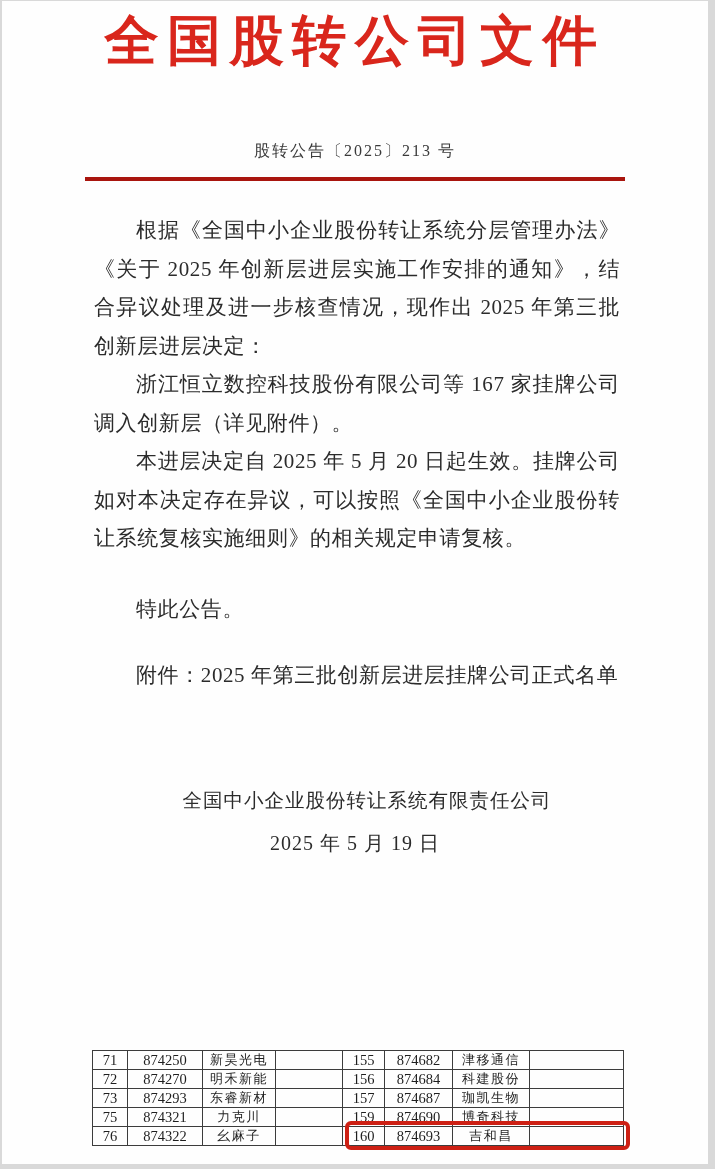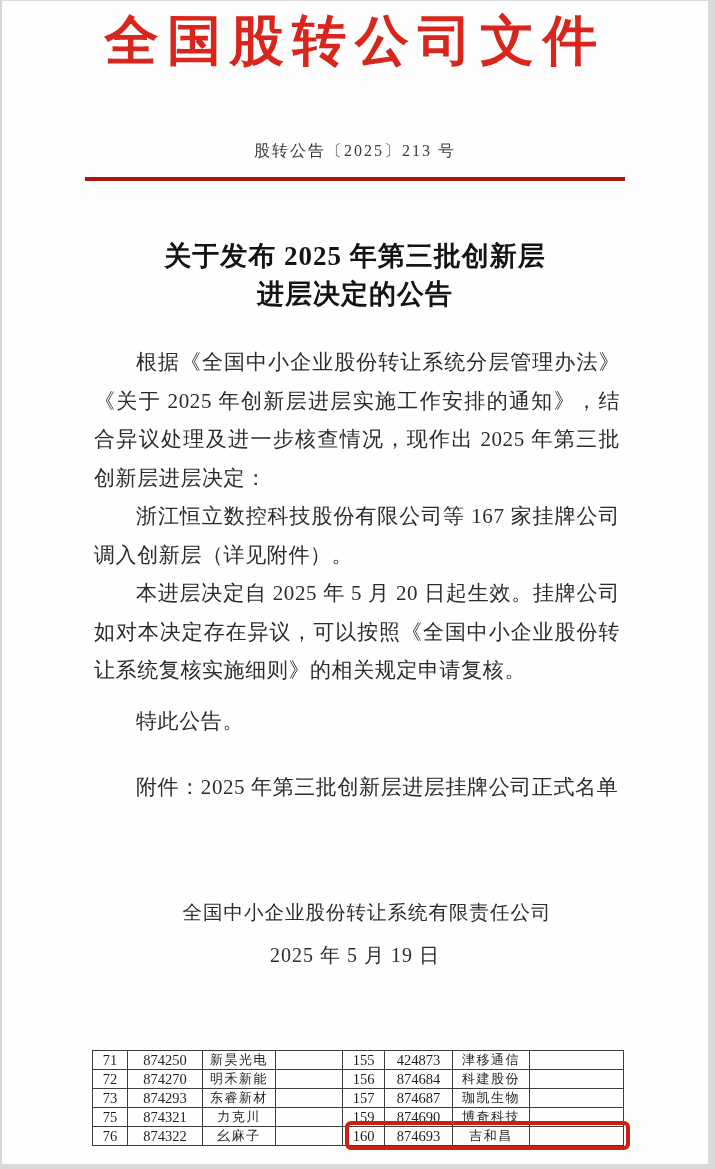--- a/index.html
+++ b/index.html
@@ -37,21 +37,21 @@
     margin-top:56px;text-align:center;
     font-size:27px;font-weight:700;line-height:38px;
     color:#141414;letter-spacing:1px;
   }
   .doc-body{
     margin:30px 88px 0 92px;
     font-size:21px;line-height:38.5px;letter-spacing:0.6px;
     text-align:justify;color:#2b2b2b;
   }
   .doc-body p{text-indent:2em;}
-  .para-closing{margin-top:12px;}
+  .para-closing{margin-top:32px;}
   .para-attachment{margin-top:28px;}
   .signature-block{margin-top:92px;text-align:center;}
   .signer{font-size:19.5px;letter-spacing:1px;color:#2b2b2b;padding-left:24px;}
   .sign-date{margin-top:16px;font-size:20px;letter-spacing:1px;color:#2b2b2b;}
   .list-table{
     position:absolute;left:90px;top:1049px;width:531px;
     border-collapse:collapse;table-layout:fixed;
   }
   .list-table td{
     border:1px solid var(--grid);
@@ -71,24 +71,20 @@
 <body>
 
 <div class="page">
 
   <div class="doc-header">全国股转公司文件</div>
 
   <div class="doc-number">股转公告〔2025〕213 号</div>
 
   <div class="red-rule"></div>
 
-  <div class="doc-title">
-    <div>关于发布 2025 年第三批创新层</div>
-    <div>进层决定的公告</div>
-  </div>
 
   <div class="doc-body">
     <p>根据《全国中小企业股份转让系统分层管理办法》《关于 2025 年创新层进层实施工作安排的通知》，结合异议处理及进一步核查情况，现作出 2025 年第三批创新层进层决定：</p>
     <p>浙江恒立数控科技股份有限公司等 167 家挂牌公司调入创新层（详见附件）。</p>
     <p>本进层决定自 2025 年 5 月 20 日起生效。挂牌公司如对本决定存在异议，可以按照《全国中小企业股份转让系统复核实施细则》的相关规定申请复核。</p>
     <p class="para-closing">特此公告。</p>
     <p class="para-attachment">附件：2025 年第三批创新层进层挂牌公司正式名单</p>
   </div>
 
   <div class="signature-block">
@@ -107,21 +103,21 @@
         <col style="width:77px">
         <col style="width:94px">
     </colgroup>
     <tbody>
       <tr>
         <td>71</td>
         <td>874250</td>
         <td class="name-cell">新昊光电</td>
         <td></td>
         <td>155</td>
-        <td>424873</td>
+        <td>874682</td>
         <td class="name-cell">津移通信</td>
         <td></td>
       </tr>
       <tr>
         <td>72</td>
         <td>874270</td>
         <td class="name-cell">明禾新能</td>
         <td></td>
         <td>156</td>
         <td>874684</td>

